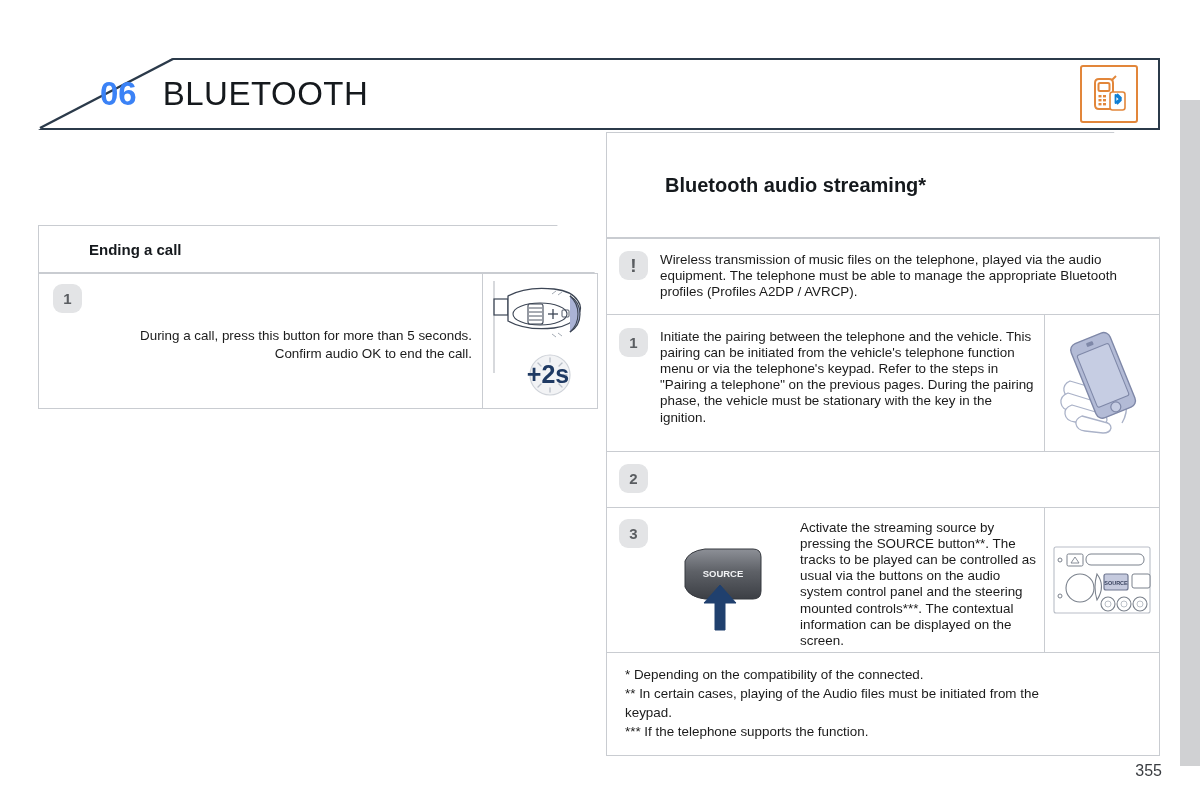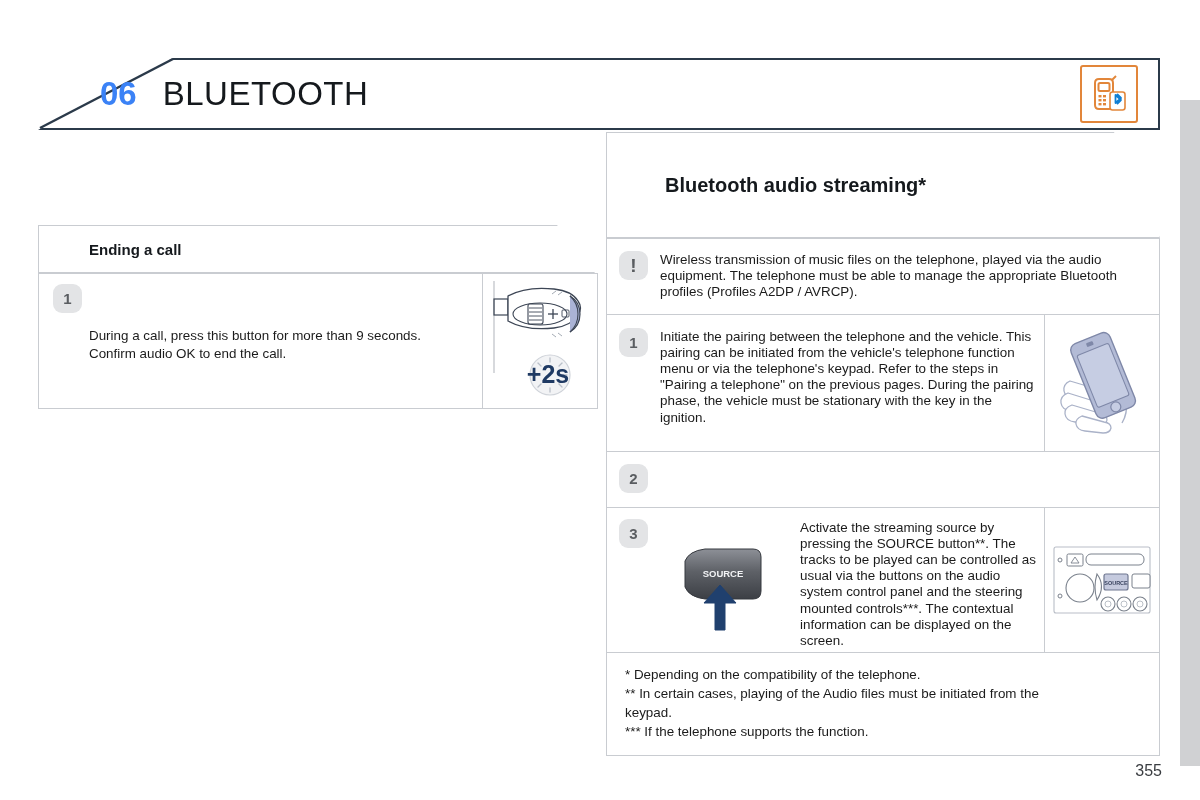--- a/index.html
+++ b/index.html
@@ -86,20 +86,21 @@
     align-items: center;
     justify-content: center;
   }
 
   
   .col-left {
     position: absolute;
     left: 38px;
     top: 132px;
     width: 560px;
+    text-align: right;
   }
   .col-right {
     position: absolute;
     left: 606px;
     top: 132px;
     width: 554px;
   }
 
   
   .section-banner {
@@ -267,21 +268,21 @@
   <div style="height:93px"></div>
 
   <div class="section-banner left-banner">
     <span class="section-banner-title">Ending a call</span>
   </div>
 
   <div class="box first" style="height:136px">
     <div class="box-body left-step">
       <div class="badge">1</div>
       <div class="step-text">
-        <p>During a call, press this button for more than 9 seconds.</p>
+        <p>During a call, press this button for more than 5 seconds.</p>
         <p>Confirm audio OK to end the call.</p>
       </div>
     </div>
     <div class="box-figure">
       <svg width="104" height="128" viewBox="0 0 104 128">
 
         <line x1="6" y1="4" x2="6" y2="96" stroke="#c6c9ce" stroke-width="1.4"></line>
 
         <rect x="6" y="22" width="14" height="16" fill="none" stroke="#3d4655" stroke-width="1.2"></rect>
 
@@ -421,20 +422,20 @@
         <g fill="none" stroke="#a9b0ba" stroke-width="0.8">
           <circle cx="58" cy="60" r="3"></circle>
             <circle cx="74" cy="60" r="3"></circle>
             <circle cx="90" cy="60" r="3"></circle>
         </g>
       </svg>
     </div>
   </div>
 
   <div class="footnotes">
-    <span class="footnote">* Depending on the compatibility of the telephone.</span>
+    <span class="footnote">* Depending on the compatibility of the connected.</span>
     <span class="footnote">** In certain cases, playing of the Audio files must be initiated from the</span>
     <span class="footnote fn-cont">keypad.</span>
     <span class="footnote">*** If the telephone supports the function.</span>
   </div>
 </div>
 
 <div class="page-number">355</div>
 
 </body></html>

